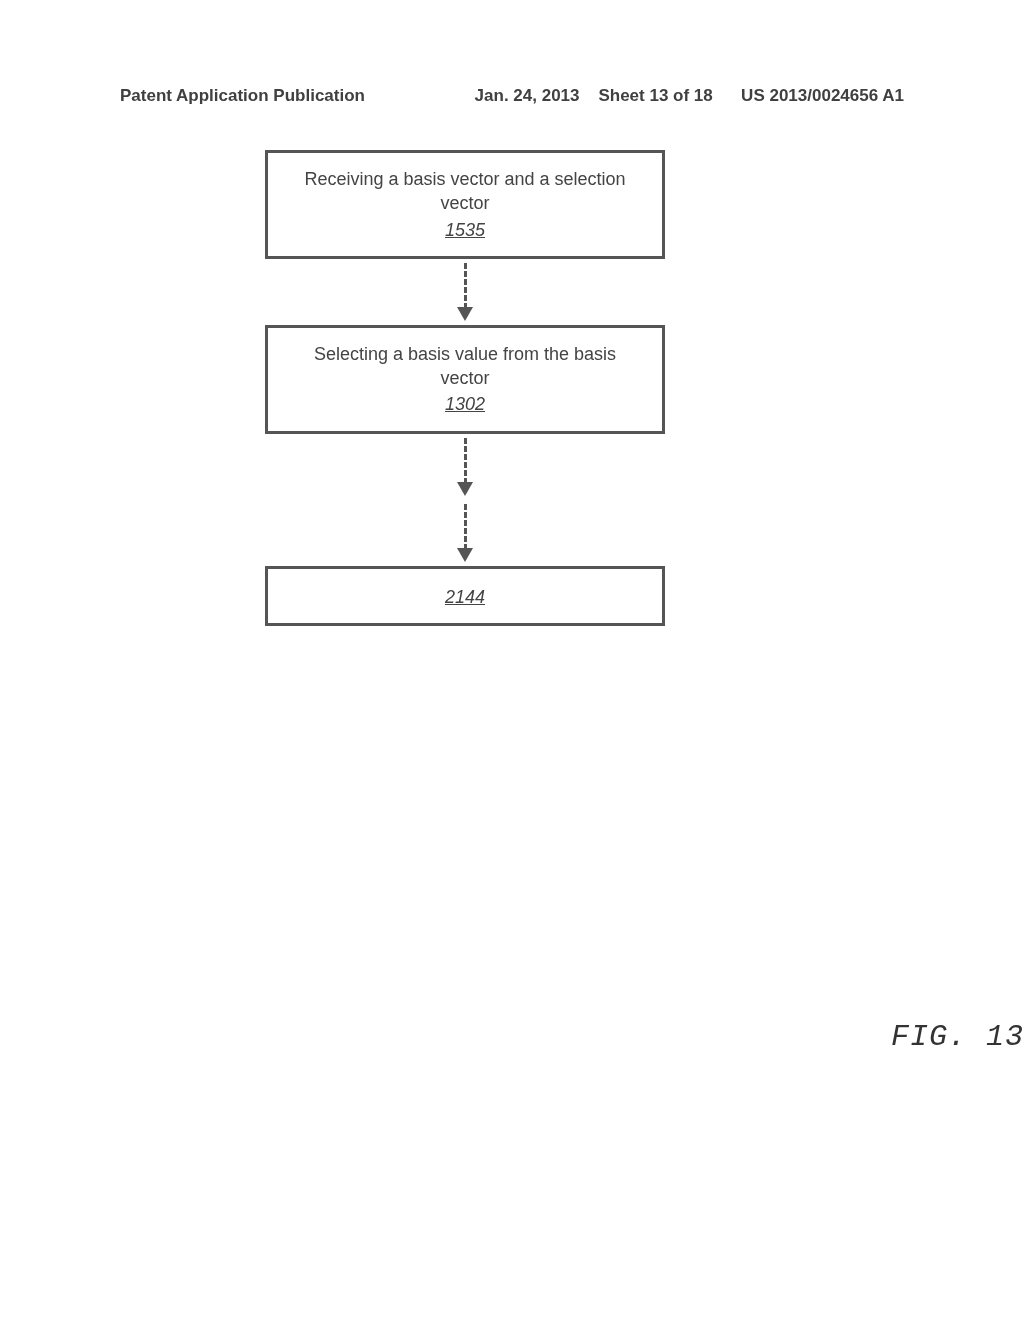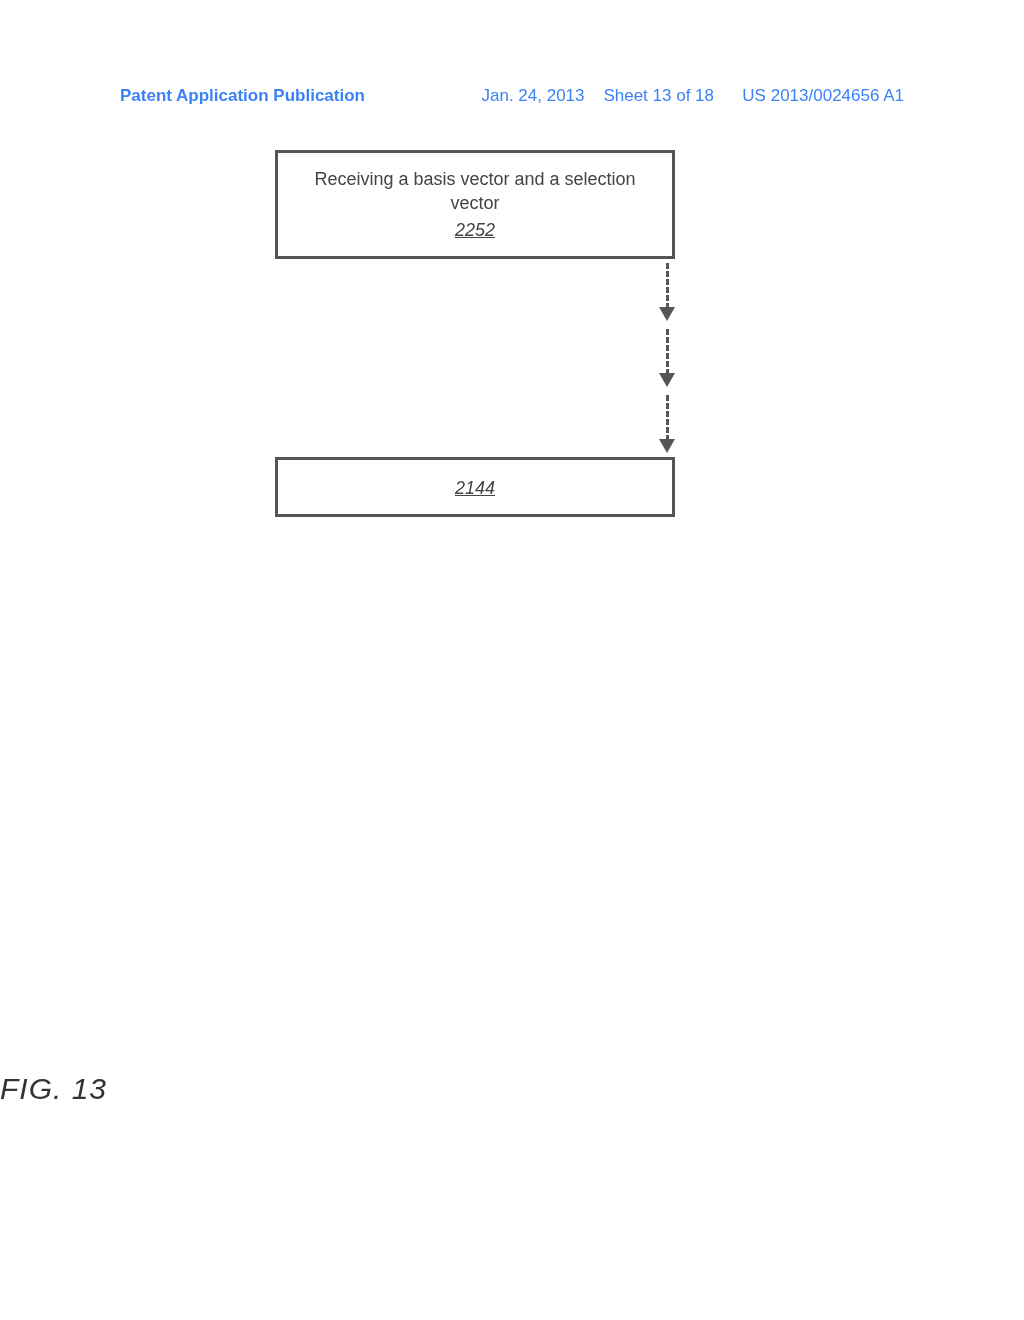--- a/index.html
+++ b/index.html
@@ -17,36 +17,36 @@
     .header {
       position: absolute;
       top: 86px;
       left: 0;
       width: 100%;
       display: flex;
       justify-content: space-between;
       padding: 0 120px;
       font-size: 17px;
       font-weight: bold;
-      color: #3b82f6;
+      color: #404040;
     }
     .header-left {
       font-weight: bold;
     }
     .header-right {
-      font-weight: normal;
+      font-weight: bold;
     }
     .flowchart {
       position: absolute;
       top: 150px;
       left: 255px;
       width: 420px;
       display: flex;
       flex-direction: column;
-      align-items: flex-end;
+      align-items: center;
     }
     .box {
       width: 400px;
       border: 3px solid #555;
       padding: 14px 20px;
       text-align: center;
       font-size: 18px;
       line-height: 1.35;
       color: #444;
       background: #fff;
@@ -71,27 +71,27 @@
     .arrow-head {
       width: 0;
       height: 0;
       border-left: 8px solid transparent;
       border-right: 8px solid transparent;
       border-top: 14px solid #555;
       margin-top: -2px;
     }
     .figure-label {
       position: absolute;
-      top: 1072px;
+      top: 1020px;
       left: 0;
       width: 100%;
-      text-align: left;
+      text-align: right;
       font-size: 30px;
       font-style: italic;
-      font-family: Liberation Sans, sans-serif;
+      font-family: Liberation Mono, monospace;
       color: #333;
       letter-spacing: 1px;
     }
   </style>
 </head>
 <body>
 
 <div class="header">
   <span class="header-left">Patent Application Publication</span>
   <span class="header-right">
@@ -100,28 +100,32 @@
     <span>Sheet 13 of 18</span>
     &nbsp;&nbsp;&nbsp;&nbsp;
     <span>US 2013/0024656 A1</span>
   </span>
 </div>
 
 <div class="flowchart">
 
   <div class="box">
     <div>Receiving a basis vector and a selection vector</div>
-    <div class="box-ref">2252</div>
+    <div class="box-ref">1535</div>
   </div>
 
   <div class="arrow-wrap">
     <div class="arrow-line"></div>
     <div class="arrow-head"></div>
   </div>
 
+  <div class="box">
+    <div>Selecting a basis value from the basis vector</div>
+    <div class="box-ref">1302</div>
+  </div>
 
   <div class="arrow-wrap">
     <div class="arrow-line"></div>
     <div class="arrow-head"></div>
   </div>
 
 
   <div class="arrow-wrap">
     <div class="arrow-line"></div>
     <div class="arrow-head"></div>

